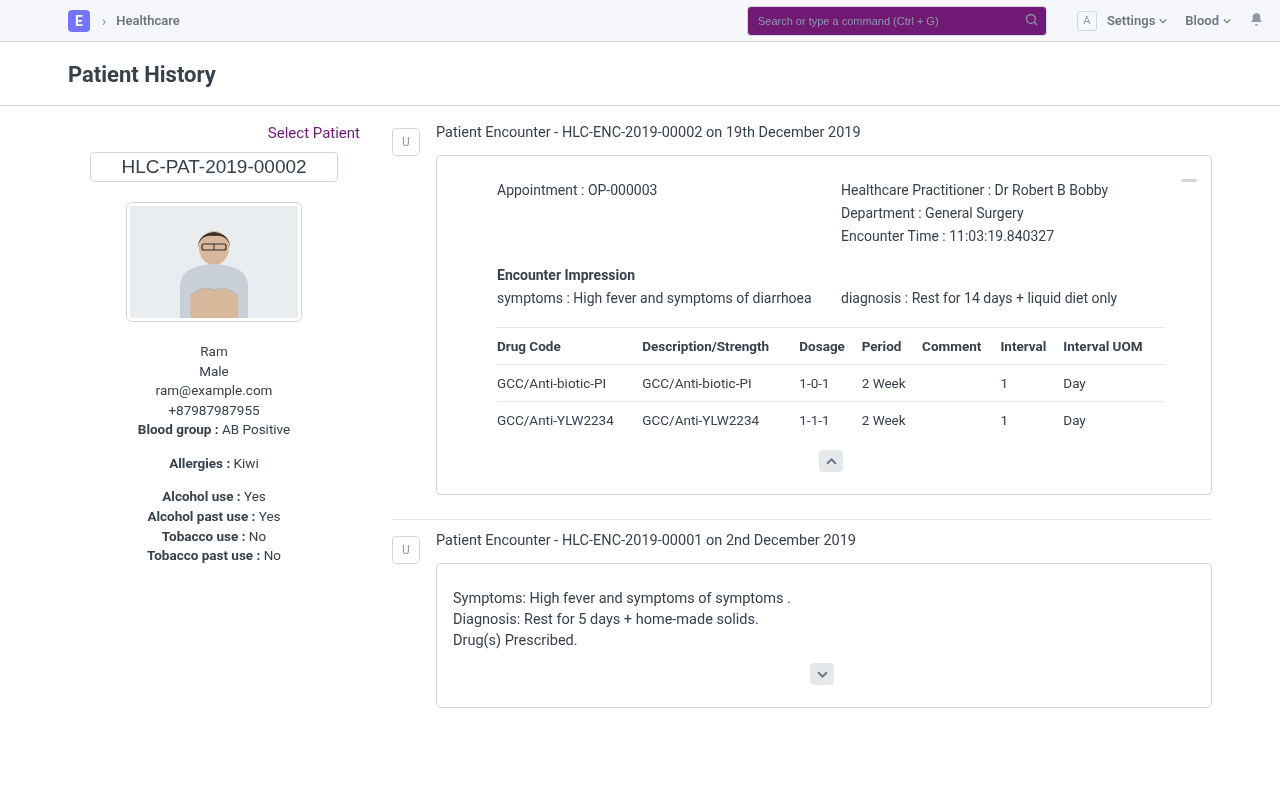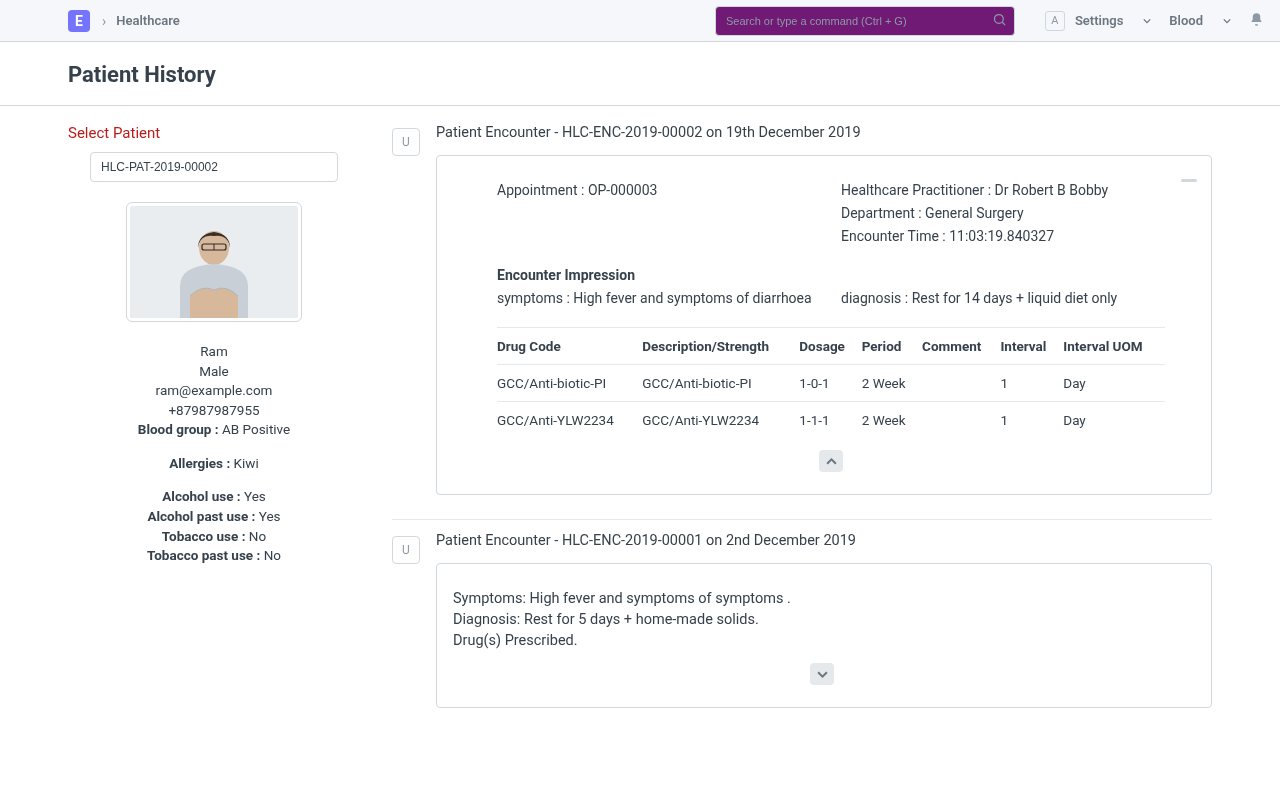--- a/index.html
+++ b/index.html
@@ -74,21 +74,20 @@
     margin-right: 10px;
   }
   .nav-link {
     color: #6c7680;
     font-weight: 600;
     font-size: 13px;
     margin-right: 18px;
     display: flex;
     align-items: center;
     cursor: pointer;
-    gap: 16px;
   }
   .nav-link .caret {
     margin-left: 4px;
   }
   .bell-icon { color: #8d99a6; }
   .page-head {
     padding: 20px 68px 18px;
     border-bottom: 1px solid #d1d8dd;
   }
   .page-title {
@@ -98,35 +97,36 @@
   }
   .page-body {
     display: flex;
     padding: 0;
   }
   .sidebar {
     width: 392px;
     padding: 18px 32px 18px 68px;
   }
   .select-label {
-    text-align: left;
+    text-align: right;
     font-size: 15px;
-    color: #b91c1c;
+    color: #701a75;
     margin-bottom: 10px;
   }
   .patient-input {
     width: 248px;
     height: 30px;
     border: 1px solid #d1d8dd;
     border-radius: 4px;
-    padding: 0 10px;
-    font-size: 12px;
+    padding: 0 28px;
+    font-size: 19px;
     color: #36414c;
     margin: 0 auto 20px;
     display: block;
+    text-align: center;
   }
   .photo-wrap {
     width: 176px;
     margin: 0 auto 20px;
     border: 1px solid #d1d8dd;
     border-radius: 6px;
     padding: 3px;
   }
   .photo {
     width: 168px;

